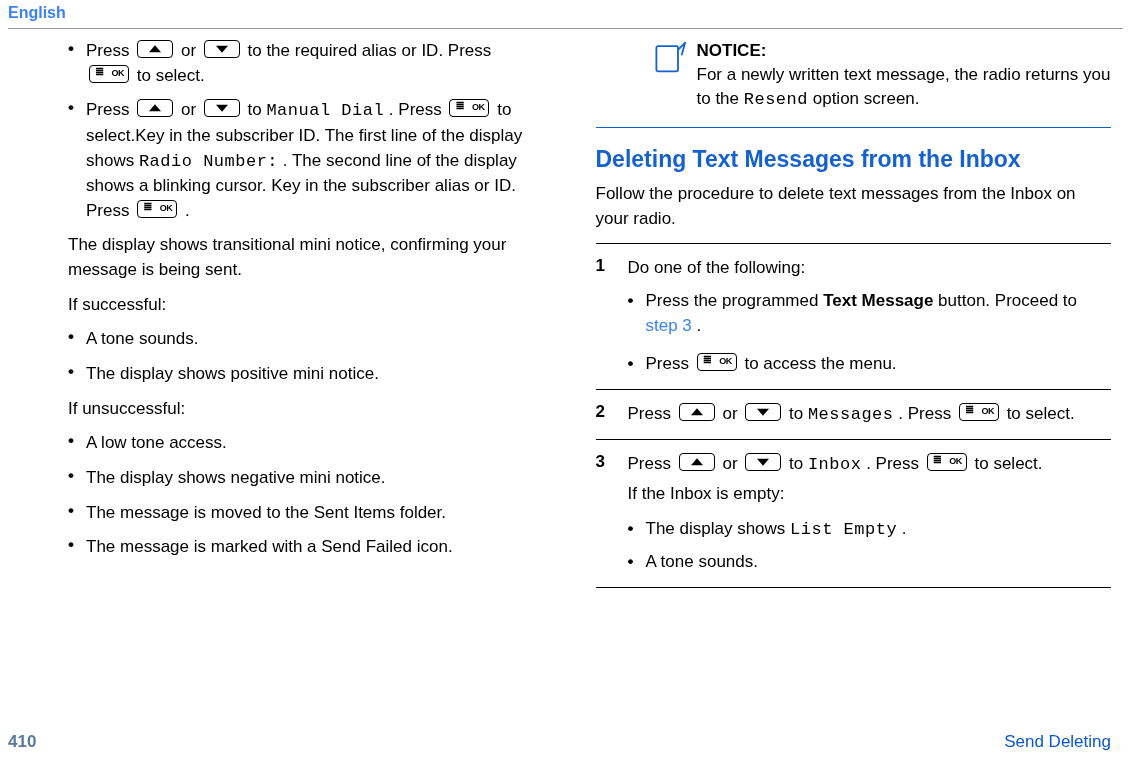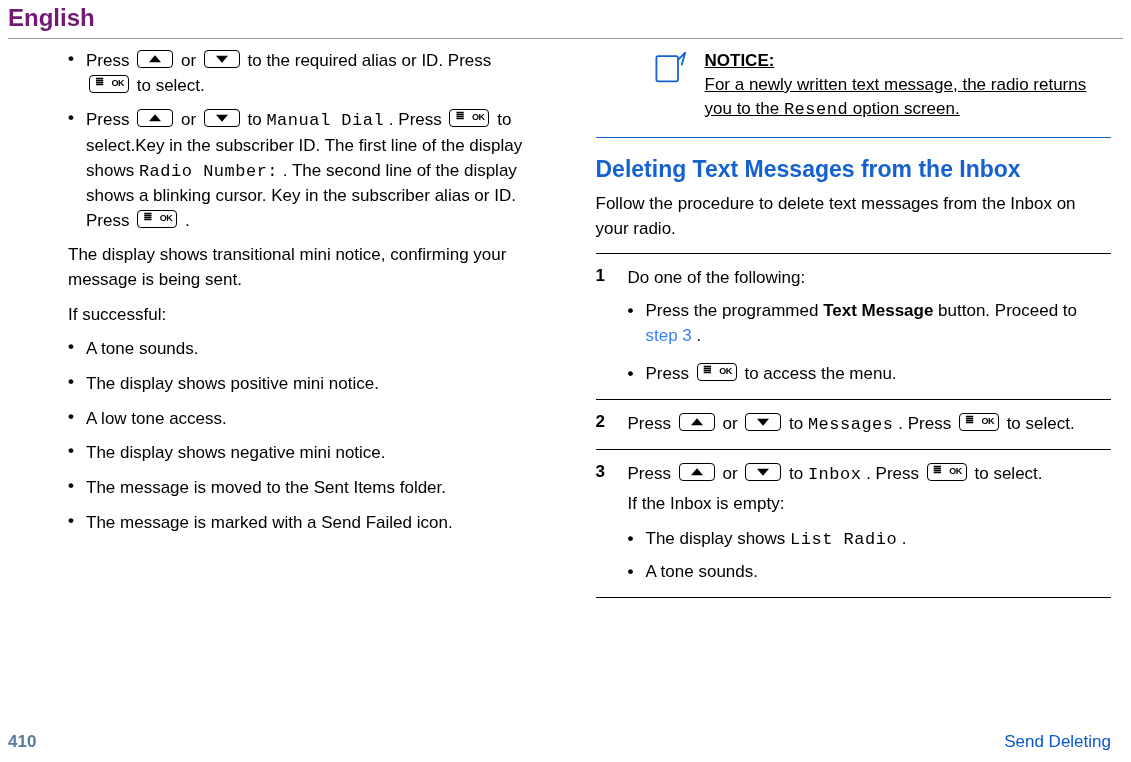--- a/index.html
+++ b/index.html
@@ -11,23 +11,23 @@
     background: #fff;
     width: 1131px;
   }
   .page {
     position: relative;
     width: 1131px;
     height: 762px;
     box-sizing: border-box;
   }
   .header {
-    color: #701a75;
-    font-weight: bold;
-    font-size: 24px;
+    color: #3b82f6;
+    font-weight: bold;
+    font-size: 16px;
     padding: 4px 0 6px 0;
     margin: 0 8px 10px 8px;
     border-bottom: 1px solid #999;
   }
   .columns {
     display: flex;
     padding: 0 20px;
     gap: 60px;
   }
   .col {
@@ -108,24 +108,23 @@
   }
   .section-heading {
     color: #1461d0;
     font-size: 23px;
     font-weight: bold;
     margin: 18px 0 8px 0;
     line-height: 1.2;
   }
   .notice-box {
     display: flex;
-    gap: 18px;
+    gap: 10px;
     padding-left: 55px;
     margin-bottom: 16px;
-    text-decoration: underline;
   }
   .notice-icon {
     flex: 0 0 36px;
     color: #1461d0;
   }
   .notice-icon svg {
     width: 36px;
     height: 36px;
     stroke: #1461d0;
     fill: none;
@@ -240,20 +239,21 @@
         <div class="bullet-row">
           <div class="bullet-dot">•</div>
           <div class="bullet-body">A tone sounds.</div>
         </div>
         <div class="bullet-row">
           <div class="bullet-dot">•</div>
           <div class="bullet-body">The display shows positive mini notice.</div>
         </div>
       </div>
 
+      <div class="para" style="padding-left:48px">If unsuccessful:</div>
 
       <div class="indent-block">
         <div class="bullet-row">
           <div class="bullet-dot">•</div>
           <div class="bullet-body">A low tone access.</div>
         </div>
         <div class="bullet-row">
           <div class="bullet-dot">•</div>
           <div class="bullet-body">The display shows negative mini notice.</div>
         </div>
@@ -347,21 +347,21 @@
             <span class="mono">Inbox</span>
             <span>. Press </span>
             <span class="key ok"></span>
             <span> to select.</span>
           </div>
           <div class="para" style="margin-top:4px">If the Inbox is empty:</div>
           <div class="sub-bullet">
             <div class="bullet-dot">•</div>
             <div>
               <span>The display shows </span>
-              <span class="mono">List Radio</span>
+              <span class="mono">List Empty</span>
               <span>.</span>
             </div>
           </div>
           <div class="sub-bullet">
             <div class="bullet-dot">•</div>
             <div>A tone sounds.</div>
           </div>
         </div>
       </div>
 

